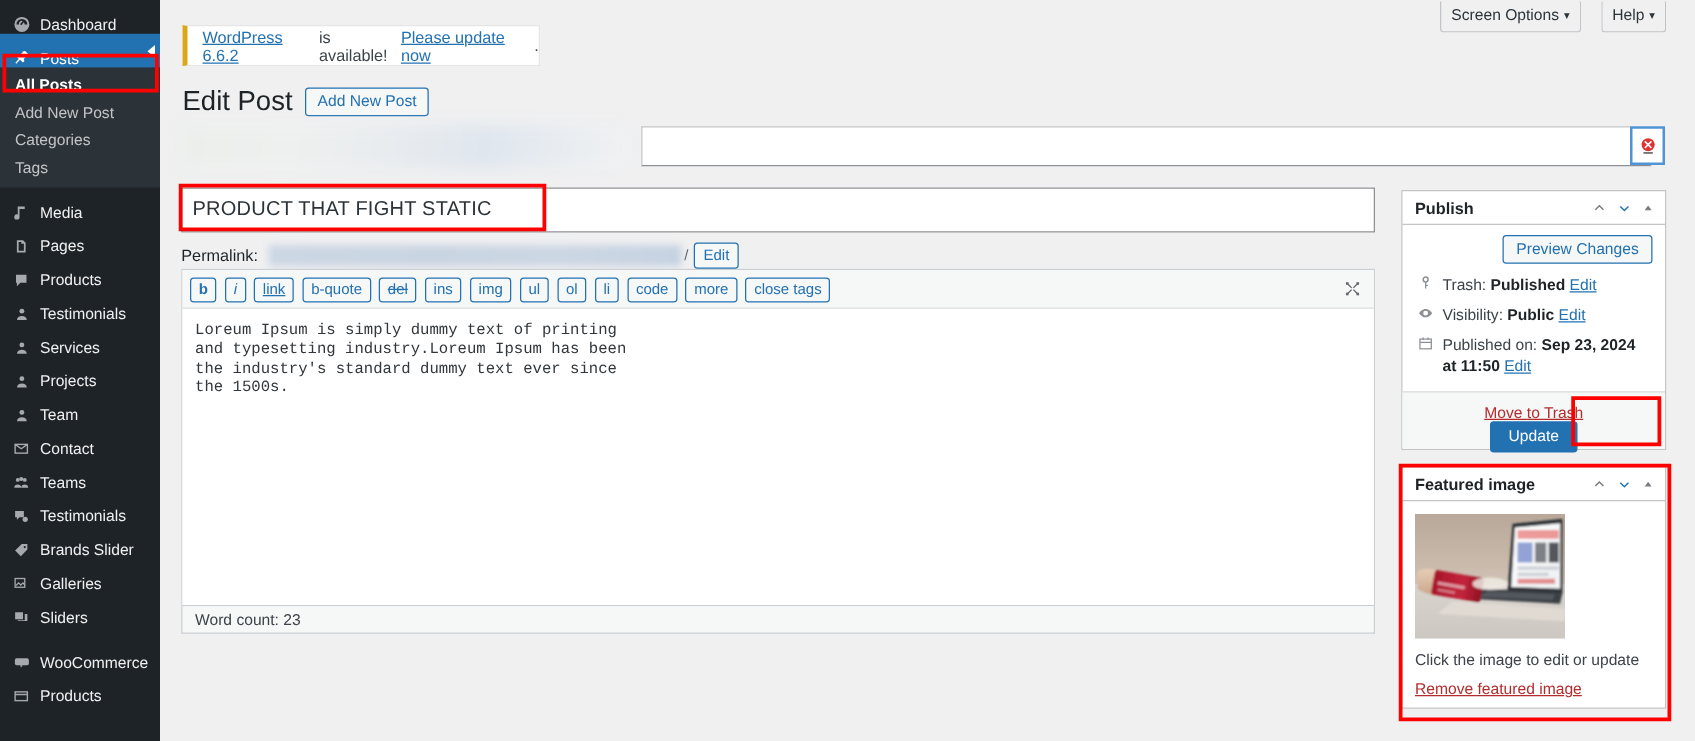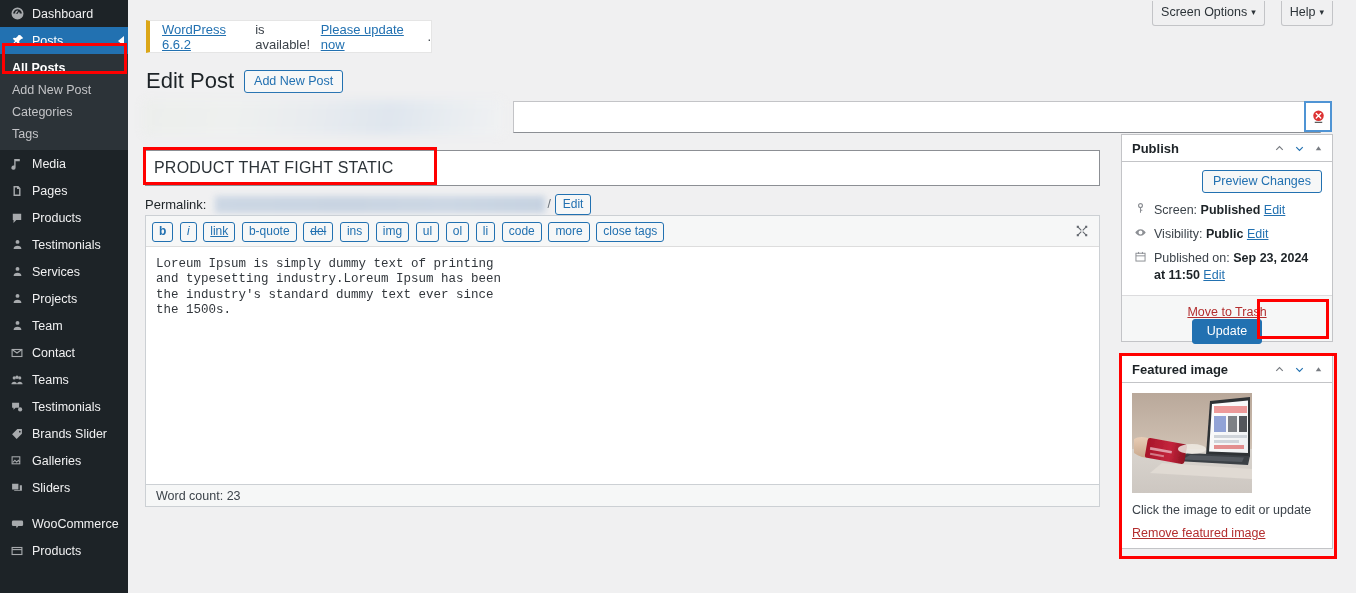--- a/index.html
+++ b/index.html
@@ -16,21 +16,21 @@
 
   
   #adminmenu {
     position: absolute; left: 0; top: 0;
     width: 128px; height: 593px;
     background: #1d2327;
     color: #f0f0f1;
     overflow: hidden;
   }
   .menu-top {
-    display: flex; align-items: center;
+    display: flex; align-items: flex-end;
     height: 27px;
     padding-left: 6px;
     font-size: 12.5px;
     color: #f0f0f1;
     cursor: pointer;
     position: relative;
   }
   .menu-top .mi {
     width: 22px; min-width: 22px;
     display: inline-flex; align-items: center; justify-content: center;
@@ -302,21 +302,21 @@
     background: #f6f7f7;
     height: 22px;
     display: flex; align-items: center;
     padding-left: 10px;
     font-size: 12.5px;
     color: #3c434a;
   }
 
   
   #postbox-container-1 {
-    position: absolute; right: 23px; top: 134px;
+    position: absolute; right: 23px; top: 152px;
     width: 212px;
   }
   .postbox {
     background: #fff;
     border: 1px solid #c3c4c7;
     margin-bottom: 13px;
     position: relative;
   }
   .postbox-header {
     display: flex; align-items: center;
@@ -690,21 +690,21 @@
             <span class="preview-btn">Preview Changes</span>
           </div>
           <div class="misc-pub">
             <span class="misc-ico">
               <svg width="13" height="13" viewBox="0 0 20 20" fill="currentColor">
                   <circle cx="10" cy="5.5" r="3" fill="none" stroke="currentColor" stroke-width="1.8"></circle>
                   <path d="M9.2 8.5h1.6v8H9.2zM10.8 12h2v1.4h-2z"></path>
                 </svg>
             </span>
             <span>
-              <span>Screen:</span>
+              <span>Trash:</span>
               <b>Published</b>
               <a>Edit</a>
             </span>
           </div>
           <div class="misc-pub">
             <span class="misc-ico">
               <svg width="15" height="13" viewBox="0 0 20 20" fill="currentColor">
                   <path d="M10 5c-4 0-7 3.2-8 5 1 1.8 4 5 8 5s7-3.2 8-5c-1-1.8-4-5-8-5zm0 8a3 3 0 110-6 3 3 0 010 6z"></path>
                 </svg>
             </span>

